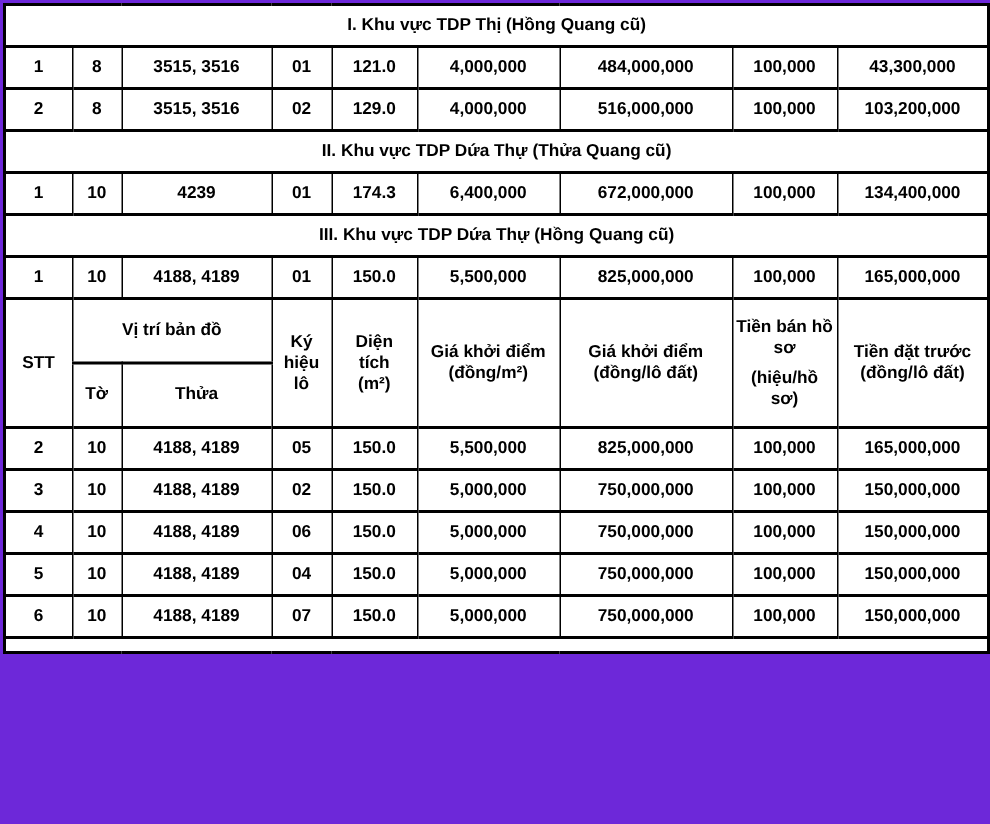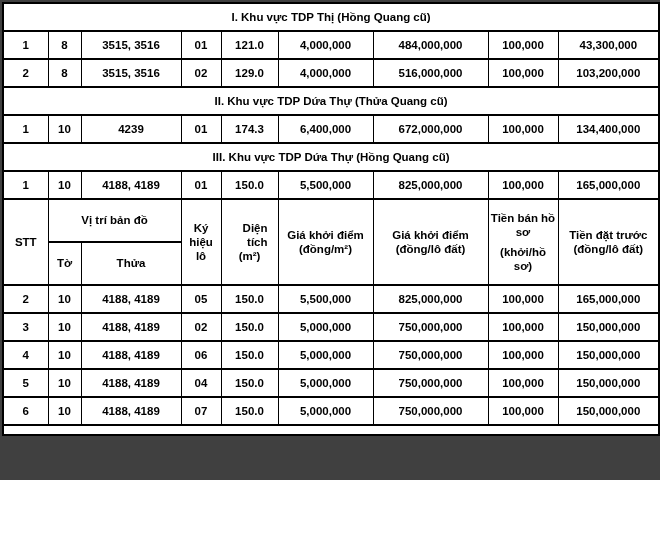--- a/index.html
+++ b/index.html
@@ -5,22 +5,22 @@
   * { box-sizing: border-box; }
   html, body { margin: 0; padding: 0; }
   body {
     width: 660px; height: 549px;
     background: #ffffff;
     font-family: "Liberation Sans", sans-serif;
     overflow: hidden;
   }
   .page {
     position: relative;
-    width: 660px; height: 480px;
-    background: #404040;
+    width: 660px; height: 549px;
+    background: #6d28d9;
     overflow: hidden;
   }
   table.doc-table {
     position: absolute; left: 2px; top: 2px;
     width: 656px;
     border-collapse: collapse;
     table-layout: fixed;
     background: #ffffff;
     color: #000000;
     border: 2px solid #000000;
@@ -39,21 +39,21 @@
     font-weight: bold;
   }
   tr.header-top  { height: 43px; }
   tr.header-sub  { height: 43px; }
   tr.section-row { height: 28px; }
   tr.data-row    { height: 28px; }
   tr.partial-row { height: 10px; }
   tr.partial-row td { border-bottom: none; }
   .unit { font-weight: bold; }
   .unit-gap { margin-top: 5px; }
-  .col-area .lbl { max-width: 36px; margin: 0 auto; text-align: right; }
+  .col-area .lbl { max-width: 36px; margin: 0 auto; }
   .col-lot  .lbl { max-width: 30px; margin: 18px auto; }
 </style>
 </head>
 <body>
 
 <div class="page">
   <table class="doc-table">
     <colgroup>
       <col style="width:45px">
         <col style="width:33px">
@@ -136,21 +136,21 @@
           <th class="col-price-per-m2" rowspan="2">
             <div class="lbl">Giá khởi điểm</div>
             <div class="unit">(đồng/m²)</div>
           </th>
           <th class="col-price-per-lot" rowspan="2">
             <div class="lbl">Giá khởi điểm</div>
             <div class="unit">(đồng/lô đất)</div>
           </th>
           <th class="col-dossier-fee" rowspan="2">
             <div class="lbl">Tiền bán hồ sơ</div>
-            <div class="unit unit-gap">(khởi/hồ sơ)</div>
+            <div class="unit unit-gap">(hiệu/hồ sơ)</div>
           </th>
           <th class="col-deposit" rowspan="2">
             <div class="lbl">Tiền đặt trước</div>
             <div class="unit">(đồng/lô đất)</div>
           </th>
         </tr>
         <tr class="header-sub">
           <th class="col-sheet">
             <div class="lbl">Tờ</div>
           </th>

